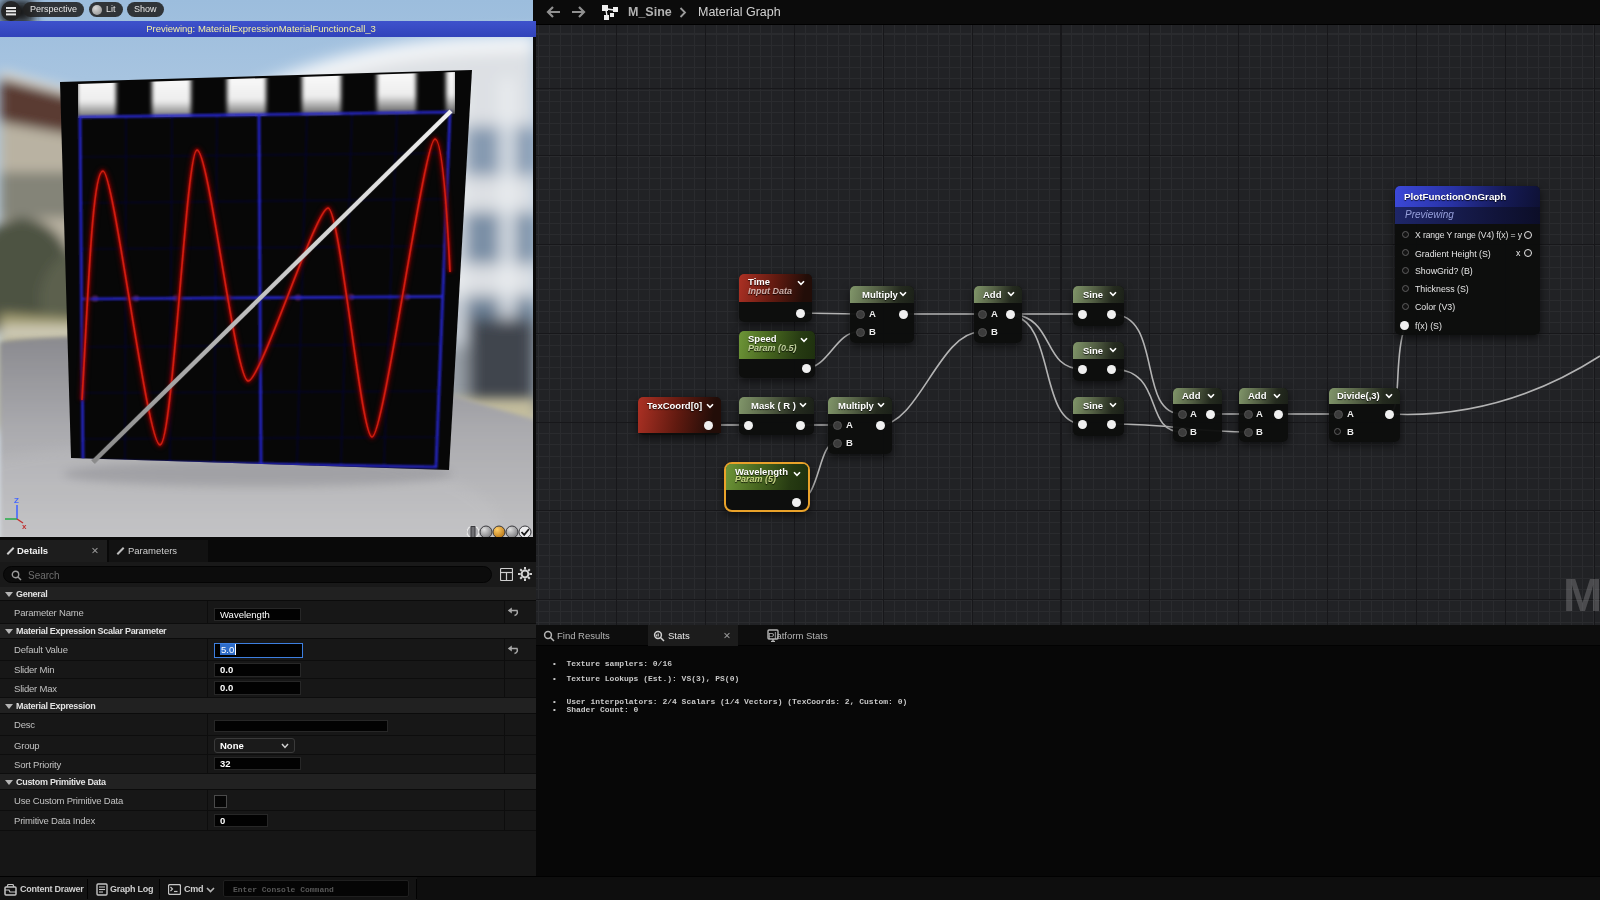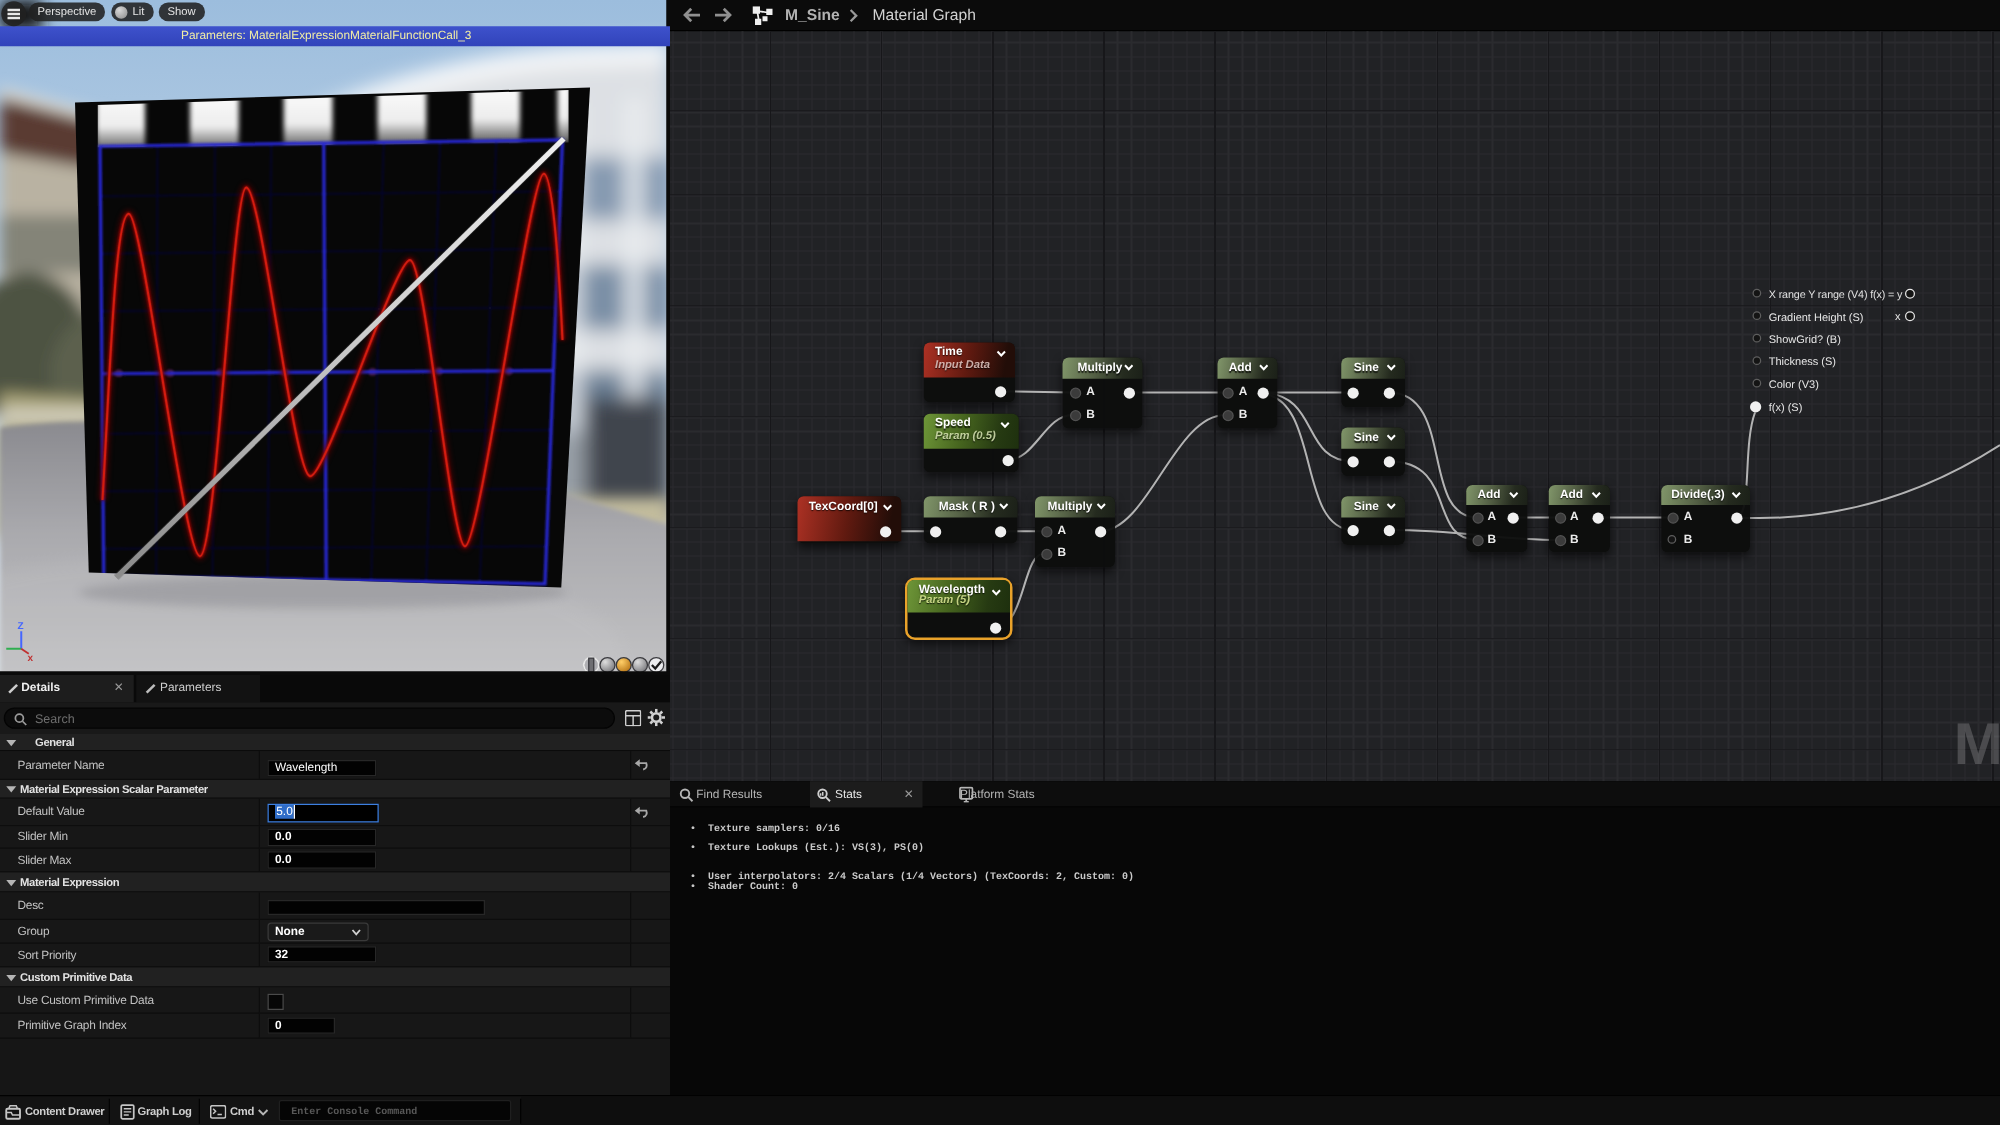--- a/index.html
+++ b/index.html
@@ -206,21 +206,21 @@
 <path d="M521.5,532 l2.7,2.8 l4.8,-5.8" stroke="#1a1a1a" stroke-width="1.8" fill="none"></path>
 <rect x="533" y="0" width="3" height="540" fill="#0a0a0a"></rect>
 <rect x="0" y="537" width="536" height="3" fill="#0a0a0a"></rect>
 </svg>
 <div class="vbtn" style="left:1px;top:1px;width:20px;height:20px;border-radius:50%;padding:0">
       <div style="position:absolute;left:5px;top:6px;width:10px;height:1.6px;background:#e8e8e8;box-shadow:0 3.2px 0 #e8e8e8,0 6.4px 0 #e8e8e8"></div>
     </div>
 <div class="vbtn" style="left:23px;top:2px">Perspective</div>
 <div class="vbtn" style="left:89px;top:2px;padding-left:17px"><span style="position:absolute;left:3px;top:2.5px;width:10px;height:10px;border-radius:50%;background:radial-gradient(circle at 35% 30%,#d8d8d8,#8a8a8a)"></span>Lit</div>
 <div class="vbtn" style="left:127px;top:2px">Show</div>
-<div id="bluebar" style="padding-right:14px">Parameters: MaterialExpressionMaterialFunctionCall_3</div>
+<div id="bluebar" style="padding-right:14px">Previewing: MaterialExpressionMaterialFunctionCall_3</div>
 </div>
 <div id="details">
 <div id="dtabs">
  <div class="dtab" style="left:0;width:107px;background:#1d1d1d;color:#f0f0f0;font-weight:bold">
    <span style="position:absolute;left:6px;top:10px;width:9px;height:2px;background:#cfcfcf;transform:rotate(-45deg)"></span>
    <span style="position:absolute;left:17px">Details</span>
    <span style="position:absolute;right:8px;color:#9a9a9a;font-weight:normal">✕</span>
  </div>
  <div class="dtab" style="left:109px;width:99px;background:#121212">
    <span style="position:absolute;left:7px;top:10px;width:9px;height:2px;background:#bdbdbd;transform:rotate(-45deg)"></span>
@@ -247,21 +247,21 @@
           <line x1="7" y1="11.4" x2="7" y2="14"></line>
           <line x1="0" y1="7" x2="2.6" y2="7"></line>
           <line x1="11.4" y1="7" x2="14" y2="7"></line>
           <line x1="2.2" y1="2.2" x2="4" y2="4"></line>
           <line x1="10" y1="10" x2="11.8" y2="11.8"></line>
           <line x1="11.8" y1="2.2" x2="10" y2="4"></line>
           <line x1="4" y1="10" x2="2.2" y2="11.8"></line>
         </g>
       </svg>
 </div>
-<div class="dsec" style="top:47px;height:14px;line-height:14px"><span class="tri" style="top:5px"></span><span style="margin-left:28px">General</span></div>
+<div class="dsec" style="top:47px;height:14px;line-height:14px"><span class="tri" style="top:5px"></span><span style="margin-left:16px">General</span></div>
 <div class="drow" style="top:61px;height:23px">
       <div class="vd1"></div>
       <div class="vd2"></div>
  <div class="dlab" style="top:0;line-height:23px">Parameter Name</div>
  <div class="dbox" style="top:7px;width:87px;height:13px;line-height:11px">Wavelength</div>
  <svg style="position:absolute;left:507px;top:6px" width="12" height="11">
         <path d="M3.2,3.5 L10,3.5 C10.8,5.5 10.4,8 7.5,8.6" fill="none" stroke="#a8a8a8" stroke-width="1.5"></path>
         <polygon points="4.8,0.4 0.8,3.5 4.8,6.6" fill="#a8a8a8"></polygon>
       </svg>
 </div>
@@ -314,21 +314,21 @@
 <div class="dsec" style="top:234px;height:16px;line-height:16px"><span class="tri" style="top:6px"></span><span style="margin-left:16px">Custom Primitive Data</span></div>
 <div class="drow" style="top:250px;height:21px">
       <div class="vd1"></div>
       <div class="vd2"></div>
  <div class="dlab" style="top:0;line-height:21px">Use Custom Primitive Data</div>
  <div style="position:absolute;left:214px;top:5px;width:13px;height:13px;background:#060606;border:1px solid #4a4a4a"></div>
 </div>
 <div class="drow" style="top:271px;height:20px">
       <div class="vd1"></div>
       <div class="vd2"></div>
- <div class="dlab" style="top:0;line-height:20px">Primitive Graph Index</div>
+ <div class="dlab" style="top:0;line-height:20px">Primitive Data Index</div>
  <div class="dbox" style="top:3px;width:54px;height:13px;line-height:11px;font-weight:bold">0</div>
 </div>
 </div>
 <div id="gbar">
  <svg style="position:absolute;left:10px;top:6px" width="15" height="12">
       <path d="M7,1 L2,6 L7,11 M2,6 L14,6" stroke="#909090" stroke-width="2.2" fill="none"></path>
     </svg>
  <svg style="position:absolute;left:35px;top:6px" width="15" height="12">
       <path d="M8,1 L13,6 L8,11 M1,6 L13,6" stroke="#909090" stroke-width="2.2" fill="none"></path>
     </svg>
@@ -449,20 +449,24 @@
  <div class="nh gh" style="height:16px;line-height:16px;padding-left:9px">Add
   <svg class="chev" style="top:4px" width="8" height="8">
           <path d="M1,2.2 L4,5.4 L7,2.2" stroke="#fff" stroke-width="1.6" fill="none"></path>
         </svg></div>
 </div>
 <div class="node" style="left:793px;top:363px;width:71px;height:54px">
  <div class="nh gh" style="height:16px;line-height:16px;padding-left:8px">Divide(,3)
   <svg class="chev" style="top:4px" width="8" height="8">
           <path d="M1,2.2 L4,5.4 L7,2.2" stroke="#fff" stroke-width="1.6" fill="none"></path>
         </svg></div>
+</div>
+<div class="node" style="left:859px;top:161px;width:145px;height:149px">
+ <div class="nh bh" style="height:21px;line-height:21px;font-size:9.8px">PlotFunctionOnGraph</div>
+ <div style="position:absolute;left:0;top:21px;width:100%;height:17px;background:linear-gradient(90deg,#1e2668,#11143a 70%,#0c0e28);font-style:italic;font-size:10px;line-height:16px;padding-left:10px;color:#97a0dc">Previewing</div>
 </div>
 </div>
 <div id="graph2" style="position:absolute;left:536px;top:25px;width:1064px;height:600px;pointer-events:none">
 <div class="po" style="left:259.5px;top:283.5px"></div>
 <div class="po" style="left:265.5px;top:338.5px"></div>
 <div class="pd" style="left:319.5px;top:284.5px"></div>
     <div class="plab" style="left:333px;top:283px">A</div>
 <div class="pd" style="left:319.5px;top:302.5px"></div>
     <div class="plab" style="left:333px;top:301px">B</div>
 <div class="po" style="left:362.5px;top:284.5px"></div>

